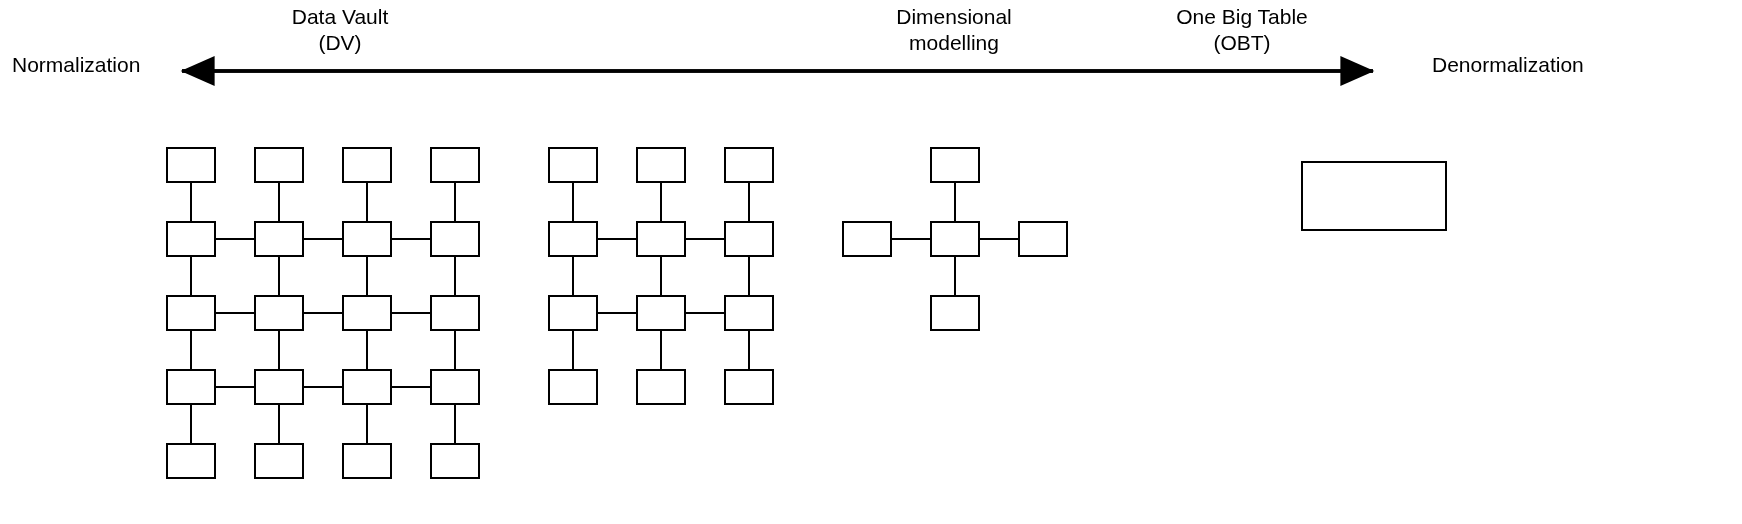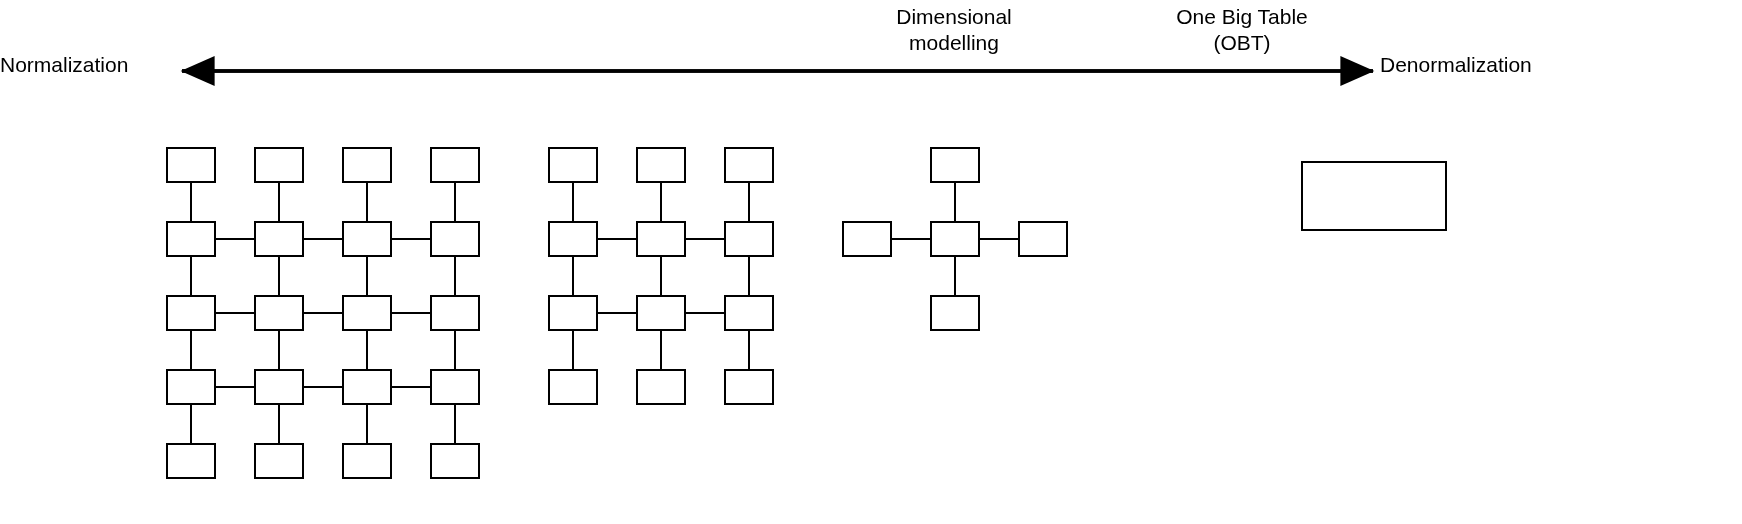--- a/index.html
+++ b/index.html
@@ -14,22 +14,22 @@
   #stage{position:absolute;left:0;top:0;width:1742px;height:524px;}
 
   
   .axis-label{
     position:absolute;
     font-size:21px;
     line-height:25px;
     white-space:nowrap;
     color:#000;
   }
-  #label-normalization{left:0;top:52px;}
-  #label-denormalization{left:1380px;top:52px;}
+  #label-normalization{left:12px;top:52px;}
+  #label-denormalization{left:1432px;top:52px;}
 
   .stage-label{
     position:absolute;
     font-size:21px;
     line-height:26px;
     text-align:center;
     color:#000;
     white-space:pre-line;
   }
 
@@ -71,20 +71,22 @@
         <path d="M0,0.6 L10,5 L0,9.4 z" fill="#000"></path>
       </marker>
       <marker id="arrowL" markerWidth="11" markerHeight="11" refX="9.6" refY="5" orient="auto" markerUnits="strokeWidth">
         <path d="M0,0.6 L10,5 L0,9.4 z" fill="#000"></path>
       </marker>
     </defs>
     <line x1="22" y1="21" x2="1213" y2="21" stroke="#000" stroke-width="3.4" marker-end="url(#arrowR)"></line>
     <line x1="1213" y1="21" x2="22" y2="21" stroke="#000" stroke-width="3.4" marker-end="url(#arrowL)"></line>
   </svg>
 
+  <div class="stage-label" style="left:208px;top:4px;width:264px;">Data Vault
+(DV)</div>
 
 
   <div class="stage-label" style="left:822px;top:4px;width:264px;">Dimensional
 modelling</div>
 
   <div class="stage-label" style="left:1110px;top:4px;width:264px;">One Big Table
 (OBT)</div>
 
   <div class="group" id="grid-data-vault" style="left:0;top:0;">
       <div class="node" style="left: 166px; top: 147px; width: 50px; height: 36px;"></div>

